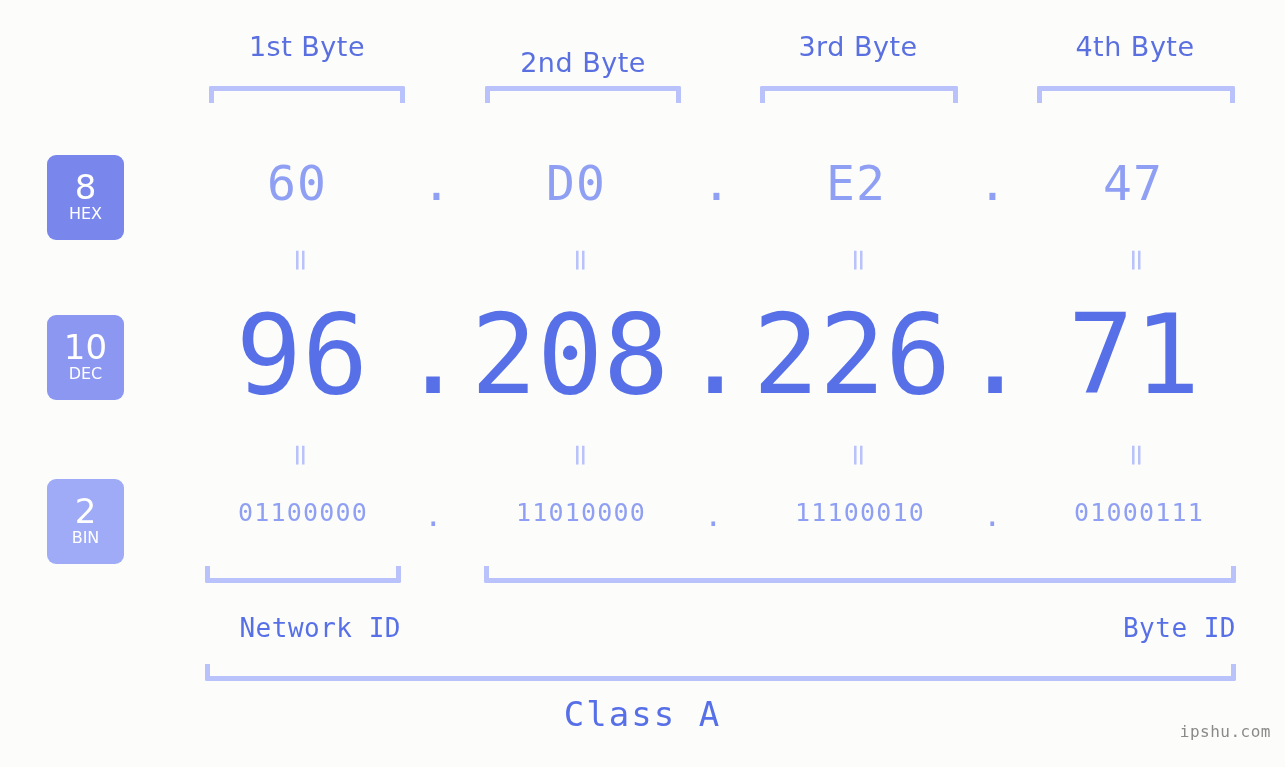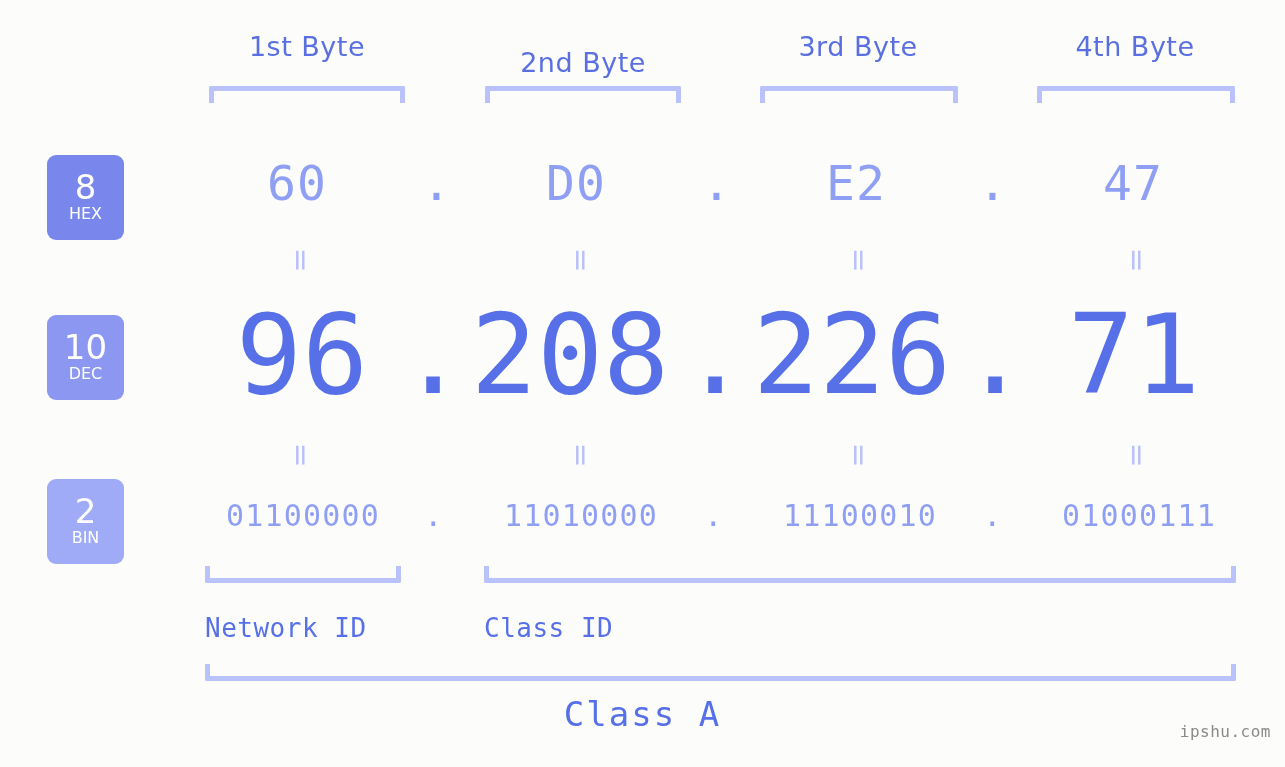--- a/index.html
+++ b/index.html
@@ -87,21 +87,21 @@
     top: 300px;
     font-size: 110px;
     color: #5770e8;
     line-height: 1;
   }
 
   
   .bin-row .cell {
     top: 498px;
     width: 200px;
-    font-size: 30px;
+    font-size: 25px;
     color: #8f9ff3;
     letter-spacing: 1.2px;
   }
   .bin-row .dot {
     top: 498px;
     font-size: 30px;
     color: #8f9ff3;
     width: 40px;
   }
 
@@ -154,21 +154,21 @@
     border-left: 5px solid #b9c2fb;
     border-right: 5px solid #b9c2fb;
     border-radius: 0 0 2px 2px;
     box-sizing: border-box;
   }
 
   .id-label {
     position: absolute;
     font-size: 26px;
     color: #5770e8;
-    text-align: left;
+    text-align: right;
     white-space: nowrap;
     letter-spacing: 0.5px;
   }
 
   .class-label {
     position: absolute;
     top: 694px;
     left: 0;
     width: 1285px;
     text-align: center;
@@ -251,20 +251,20 @@
     <div class="cell dot" style="left:694px;">.</div>
     <div class="cell" style="left:760px;">11100010</div>
     <div class="cell dot" style="left:973px;">.</div>
     <div class="cell" style="left:1039px;">01000111</div>
   </div>
 
   <div class="bottom-bracket" style="left:205px; top:566px; width:196px;"></div>
   <div class="bottom-bracket" style="left:484px; top:566px; width:752px;"></div>
 
   <div class="id-label" style="left:205px; top:613px; width:196px;">Network ID</div>
-  <div class="id-label" style="left:484px; top:613px; width:752px;">Class ID</div>
+  <div class="id-label" style="left:484px; top:613px; width:752px;">Byte ID</div>
 
   <div class="bottom-bracket" style="left:205px; top:664px; width:1031px;"></div>
   <div class="class-label">Class A</div>
 
   <div class="watermark">ipshu.com</div>
 
 </div>
 
 </body></html>

